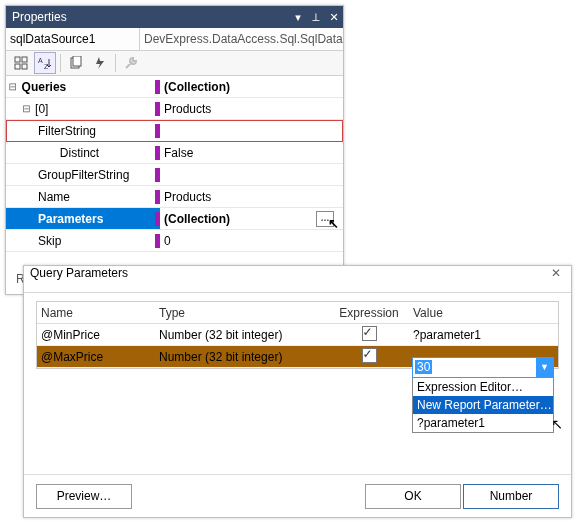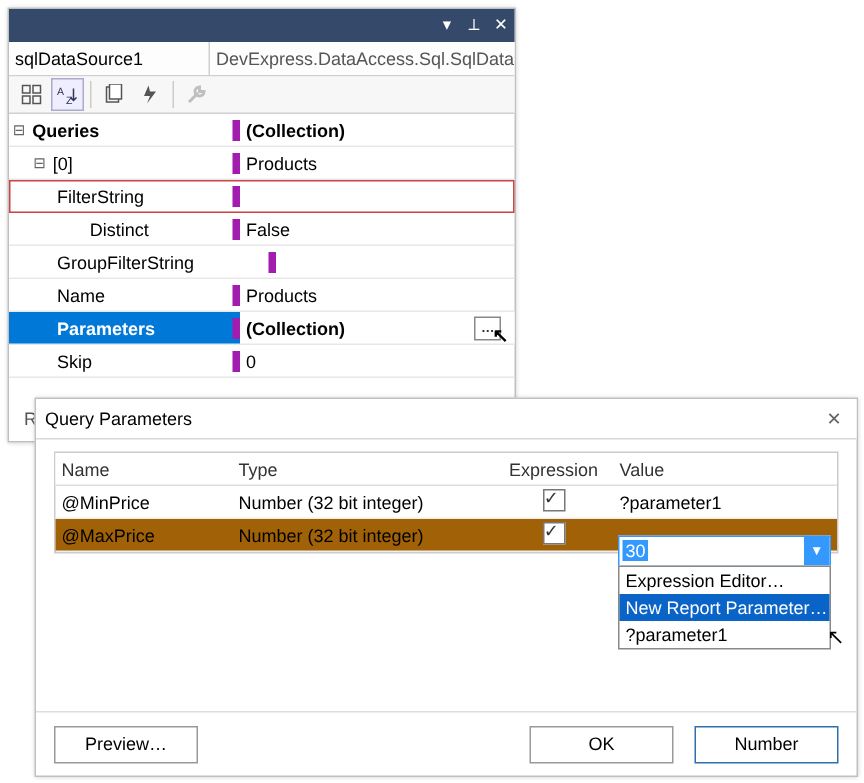--- a/index.html
+++ b/index.html
@@ -25,51 +25,52 @@
   .gkey{border-bottom:1px solid #e8e8e8;display:flex;align-items:center}
   .bold{font-weight:bold}
   .row-sel .gkey{background:#0078d7;color:#fff}
   .row-sel .gval{background:#fff}
   .row-hi{outline:1px solid #c44;outline-offset:-1px}
   .ellips{width:16px;height:14px;border:1px solid #888;background:#fff;font-size:9px;line-height:12px;text-align:center;margin-left:auto;color:#333}
   .cursor1{font-size:13px}
   .Rchar{position:absolute;left:10px;top:266px;color:#555}
   
   .qdlg{position:absolute;left:23px;top:265px;width:547px;height:251px}
-  .qtitle{height:26px;display:flex;align-items:center;padding:0 6px;border-bottom:1px solid #d8d8d8;background:#fff}
+  .qtitle{height:26px;display:flex;padding:0 6px;border-bottom:1px solid #d8d8d8;background:#fff}
   .qtitle .t{flex:1}
   .qclose{width:18px;text-align:center;color:#666}
   .qgrid{margin:8px 12px;border:1px solid #ccc}
   .qhead,.qrow{display:flex;height:21px;align-items:center}
   .qhead{border-bottom:1px solid #ddd;color:#333;background:#fff}
   .qrow{border-bottom:1px solid #eee}
   .c-name{width:118px;padding-left:4px}
   .c-type{width:170px}
   .c-expr{width:80px;text-align:center}
   .c-val{flex:1;padding-left:4px;position:relative}
   .qrow.sel{background:#a16207}
   .chk{display:inline-block;width:13px;height:13px;border:1px solid #777;background:#fff;position:relative}
   .chk.on::after{content:"✓";position:absolute;left:0;top:-2px;font-size:12px;color:#333}
   .valbox{position:absolute;top:0;left:3px;right:4px;height:19px;border:1px solid #3399ff;background:#fff;display:flex;align-items:center}
   .valbox .seltxt{background:#3399ff;color:#fff;padding:0 2px;margin-left:2px}
   .valbox .dd{margin-left:auto;width:17px;height:100%;background:#3399ff;color:#fff;display:flex;align-items:center;justify-content:center;font-size:9px}
   .ddmenu{position:absolute;left:3px;top:20px;right:4px;border:1px solid #888;background:#fff;z-index:5}
   .ddmenu div{height:18px;line-height:18px;padding:0 4px;white-space:nowrap;overflow:hidden}
   .ddmenu .hi{background:#0a64c8;color:#fff}
   .cursor2{position:absolute;right:-10px;top:38px;font-size:14px;color:#000;pointer-events:none}
-  .btnbar{position:absolute;left:0;right:0;bottom:0;height:42px;border-top:1px solid #ddd;display:flex;align-items:center;padding:0 12px;gap:14px}
+  .btnbar{position:absolute;left:0;right:0;bottom:0;height:42px;border-top:1px solid #ddd;display:flex;align-items:center;padding:0 12px;gap:2px}
   .btn{height:23px;min-width:78px;border:1px solid #999;background:#fff;display:flex;align-items:center;justify-content:center;padding:0 8px}
   .btn.primary{border-color:#2f6fb0}
   svg{display:block}
 </style>
 </head>
 <body>
 
 <div class="panel props">
   <div class="props-title">
+    <span>Properties</span>
     <span class="spacer"></span>
     <span class="props-ticon">▾</span>
     <span class="props-ticon">⟂</span>
     <span class="props-ticon">✕</span>
   </div>
   <div class="obj-row">
     <div class="obj-name">sqlDataSource1</div>
     <div class="obj-type">DevExpress.DataAccess.Sql.SqlDataSource</div>
   </div>
   <div class="tbar">
@@ -131,21 +132,21 @@
       <div class="gval"></div>
     </div>
     <div class="grow">
       <div class="gkey" style="width:154px">
           <span style="width:28px"></span>
           <span class="glabel" style="width:122px;padding-left:32px">Distinct</span>
         </div>
       <div class="gval">False</div>
     </div>
     <div class="grow">
-      <div class="gkey" style="width:178px">
+      <div class="gkey" style="width:154px">
           <span class="glabel" style="width:150px;padding-left:32px">GroupFilterString</span>
         </div>
       <div class="gval"></div>
     </div>
     <div class="grow">
       <div class="gkey" style="width:154px">
           <span class="glabel" style="width:150px;padding-left:32px">Name</span>
         </div>
       <div class="gval">Products</div>
     </div>

